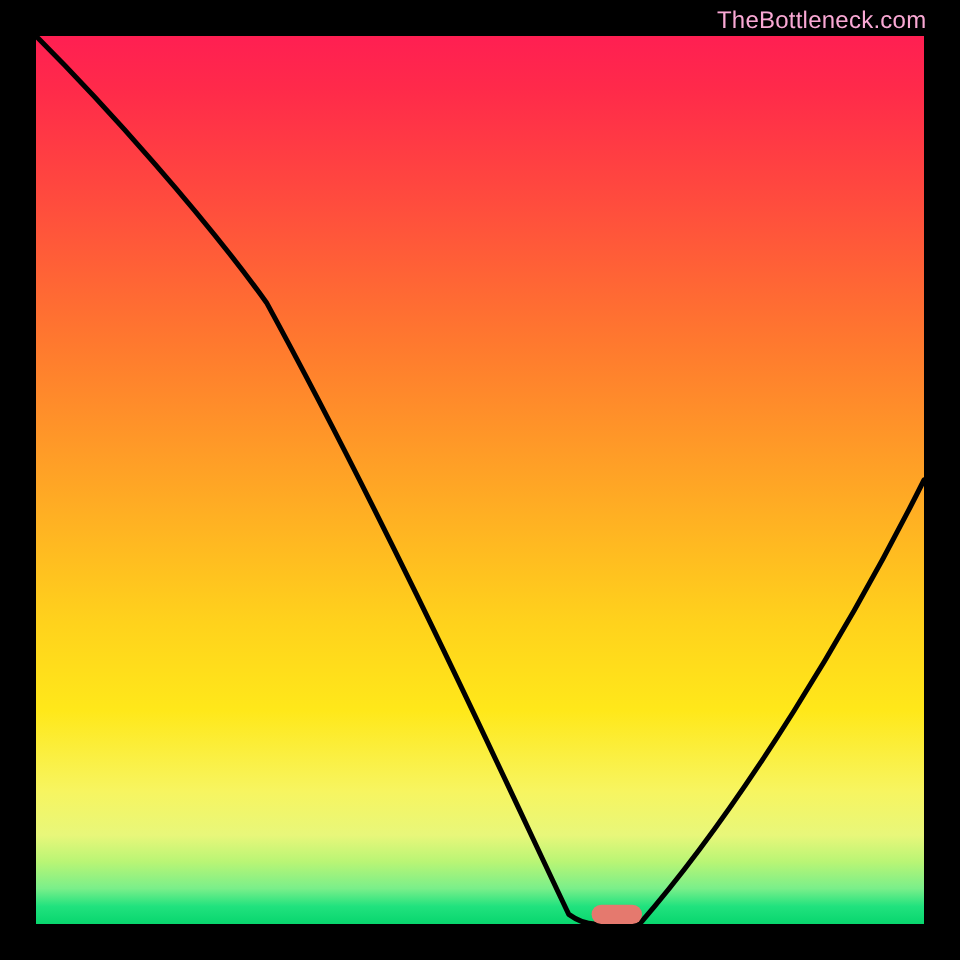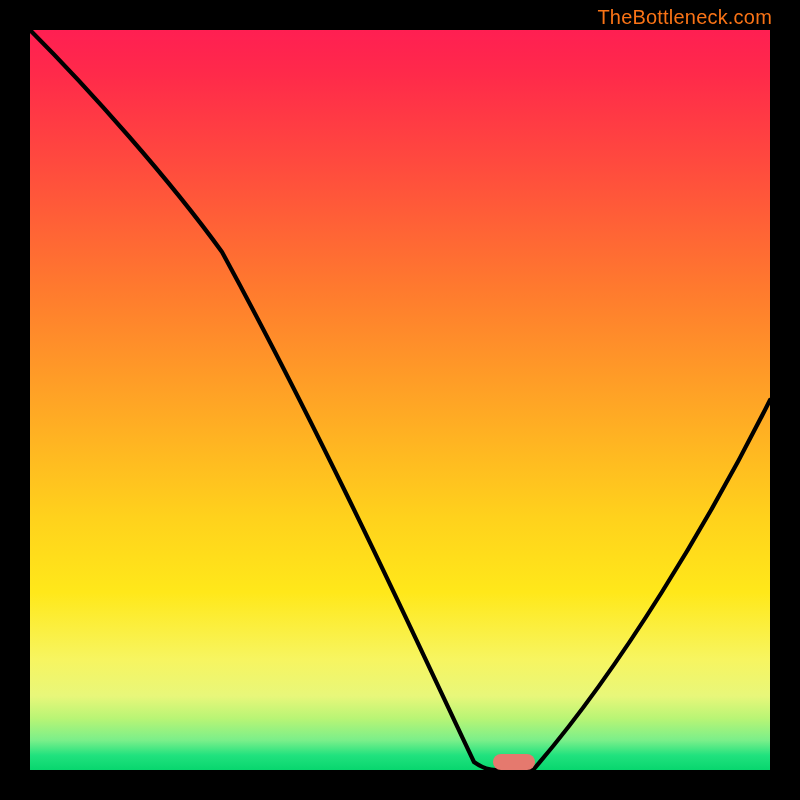--- a/index.html
+++ b/index.html
@@ -39,21 +39,21 @@
       #b9f575 93%,
       #7aef8a 96%,
       #21e27e 98%,
       #08d66e 100%
     );
   }
   .watermark {
     position: absolute;
     top: 6px;
     right: 28px;
-    color: #f97316;
+    color: #f9a8d4;
     font-size: 20px;
     letter-spacing: 0.2px;
     font-weight: 500;
   }
   svg.curve {
     position: absolute;
     left: 0;
     top: 0;
     width: 740px;
     height: 740px;

